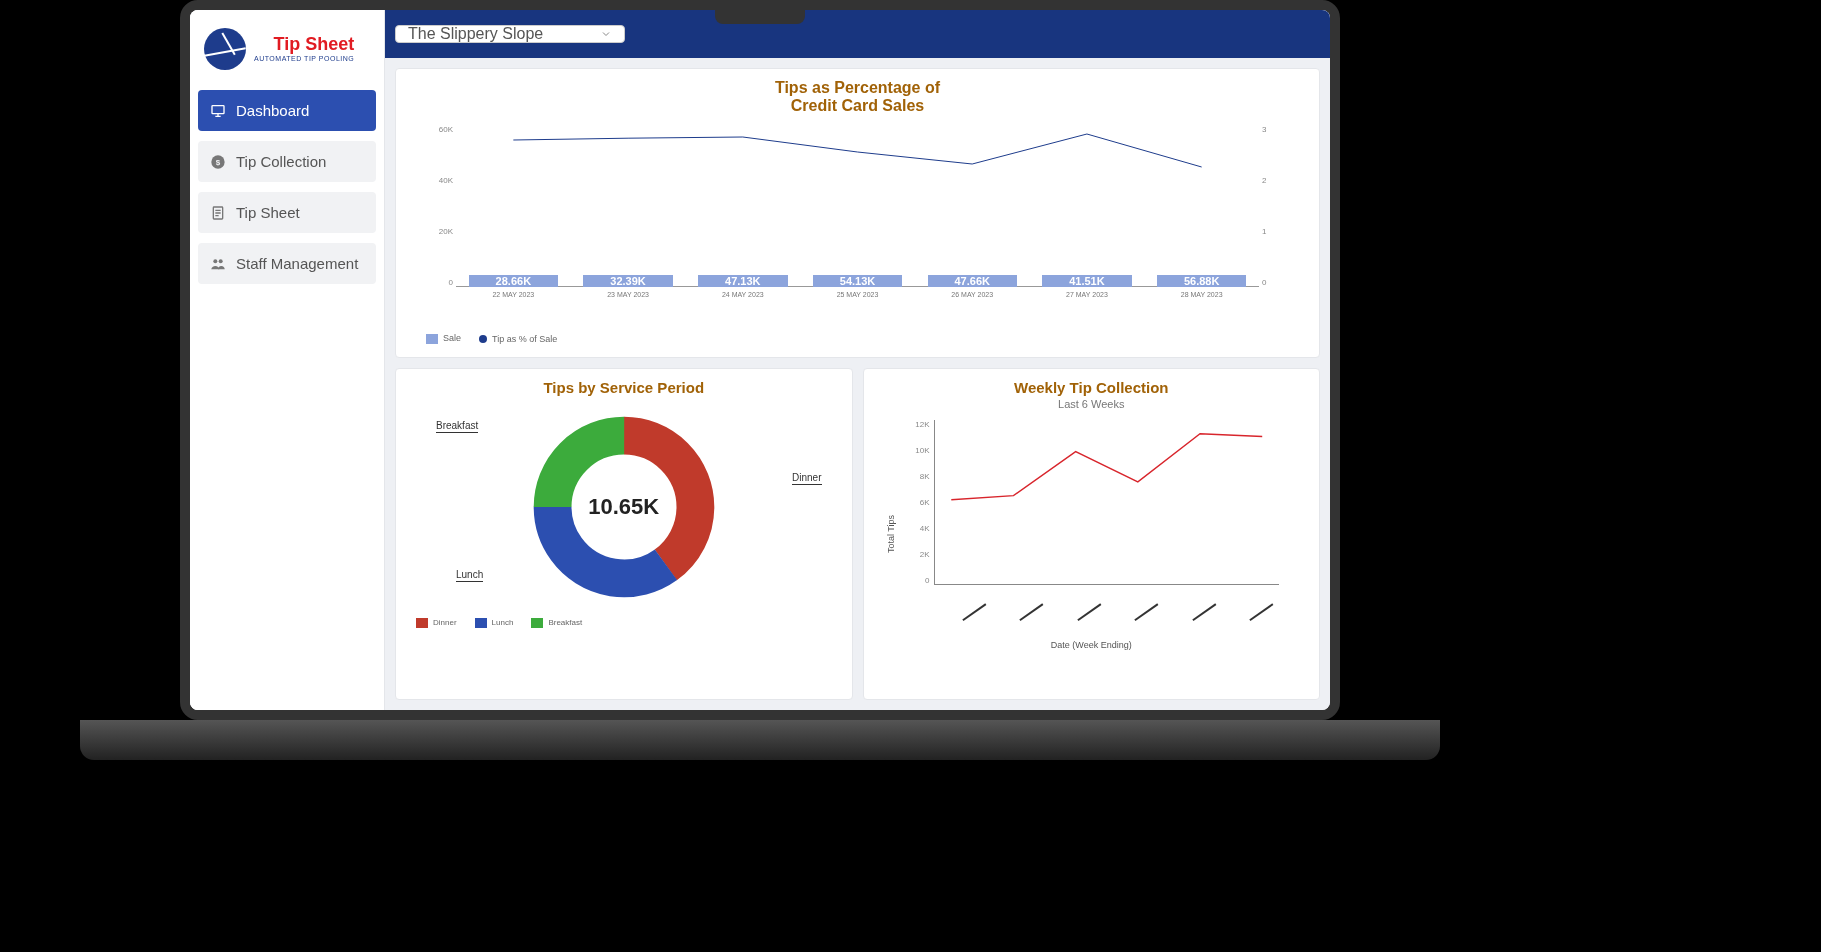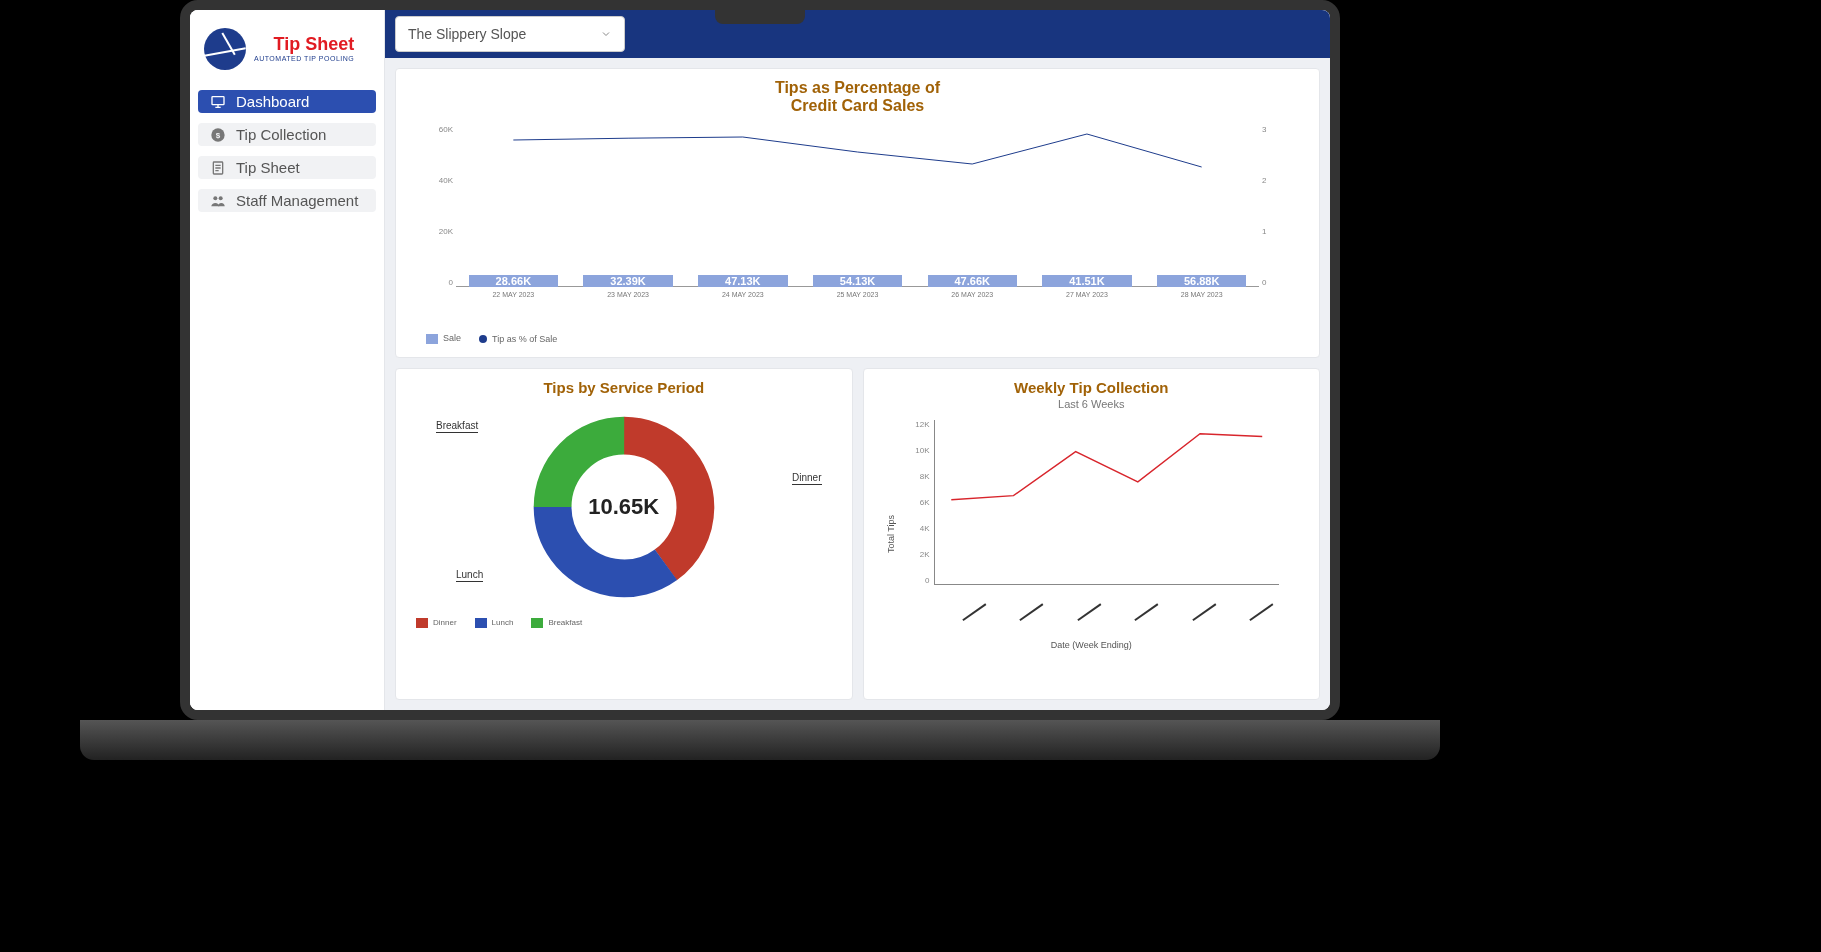--- a/index.html
+++ b/index.html
@@ -68,21 +68,21 @@
   .logo-mark::before, .logo-mark::after{
     content:""; position:absolute; background:#fff;
   }
   .logo-mark::before{ width:100%; height:2px; top:55%; left:0; transform:rotate(-10deg);}
   .logo-mark::after{ width:60%; height:2px; top:35%; left:28%; transform:rotate(60deg);}
   .logo-text { line-height:1.1; }
   .logo-title { color:#e11b22; font-weight:bold; font-size:18px;}
   .logo-sub { color:#1e3c8c; font-size:7px; letter-spacing:0.5px;}
   .nav-item {
     display:flex; align-items:center; gap:10px;
-    padding: 3px 12px;
+    padding: 12px 12px;
     margin-bottom: 10px;
     border-radius: 4px;
     background:#f1f2f4;
     color:#555;
     font-size:15px;
     cursor:pointer;
   }
   .nav-item.active {
     background:#2c4fb0;
     color:#fff;
@@ -96,29 +96,29 @@
   }
   .topbar{
     height:48px;
     background:#18357f;
     display:flex;
     align-items:center;
     padding:0 10px;
   }
   .select{
     background:#fff;
-    height:36px;
+    height:18px;
     width:230px;
     border-radius:4px;
     border:1px solid #ccc;
     display:flex;
     align-items:center;
     justify-content:space-between;
     padding:0 12px;
-    font-size:14px;
+    font-size:16px;
     color:#555;
     cursor:pointer;
   }
   .content{
     flex:1;
     padding:10px;
     display:flex;
     flex-direction:column;
     gap:10px;
     overflow:hidden;

